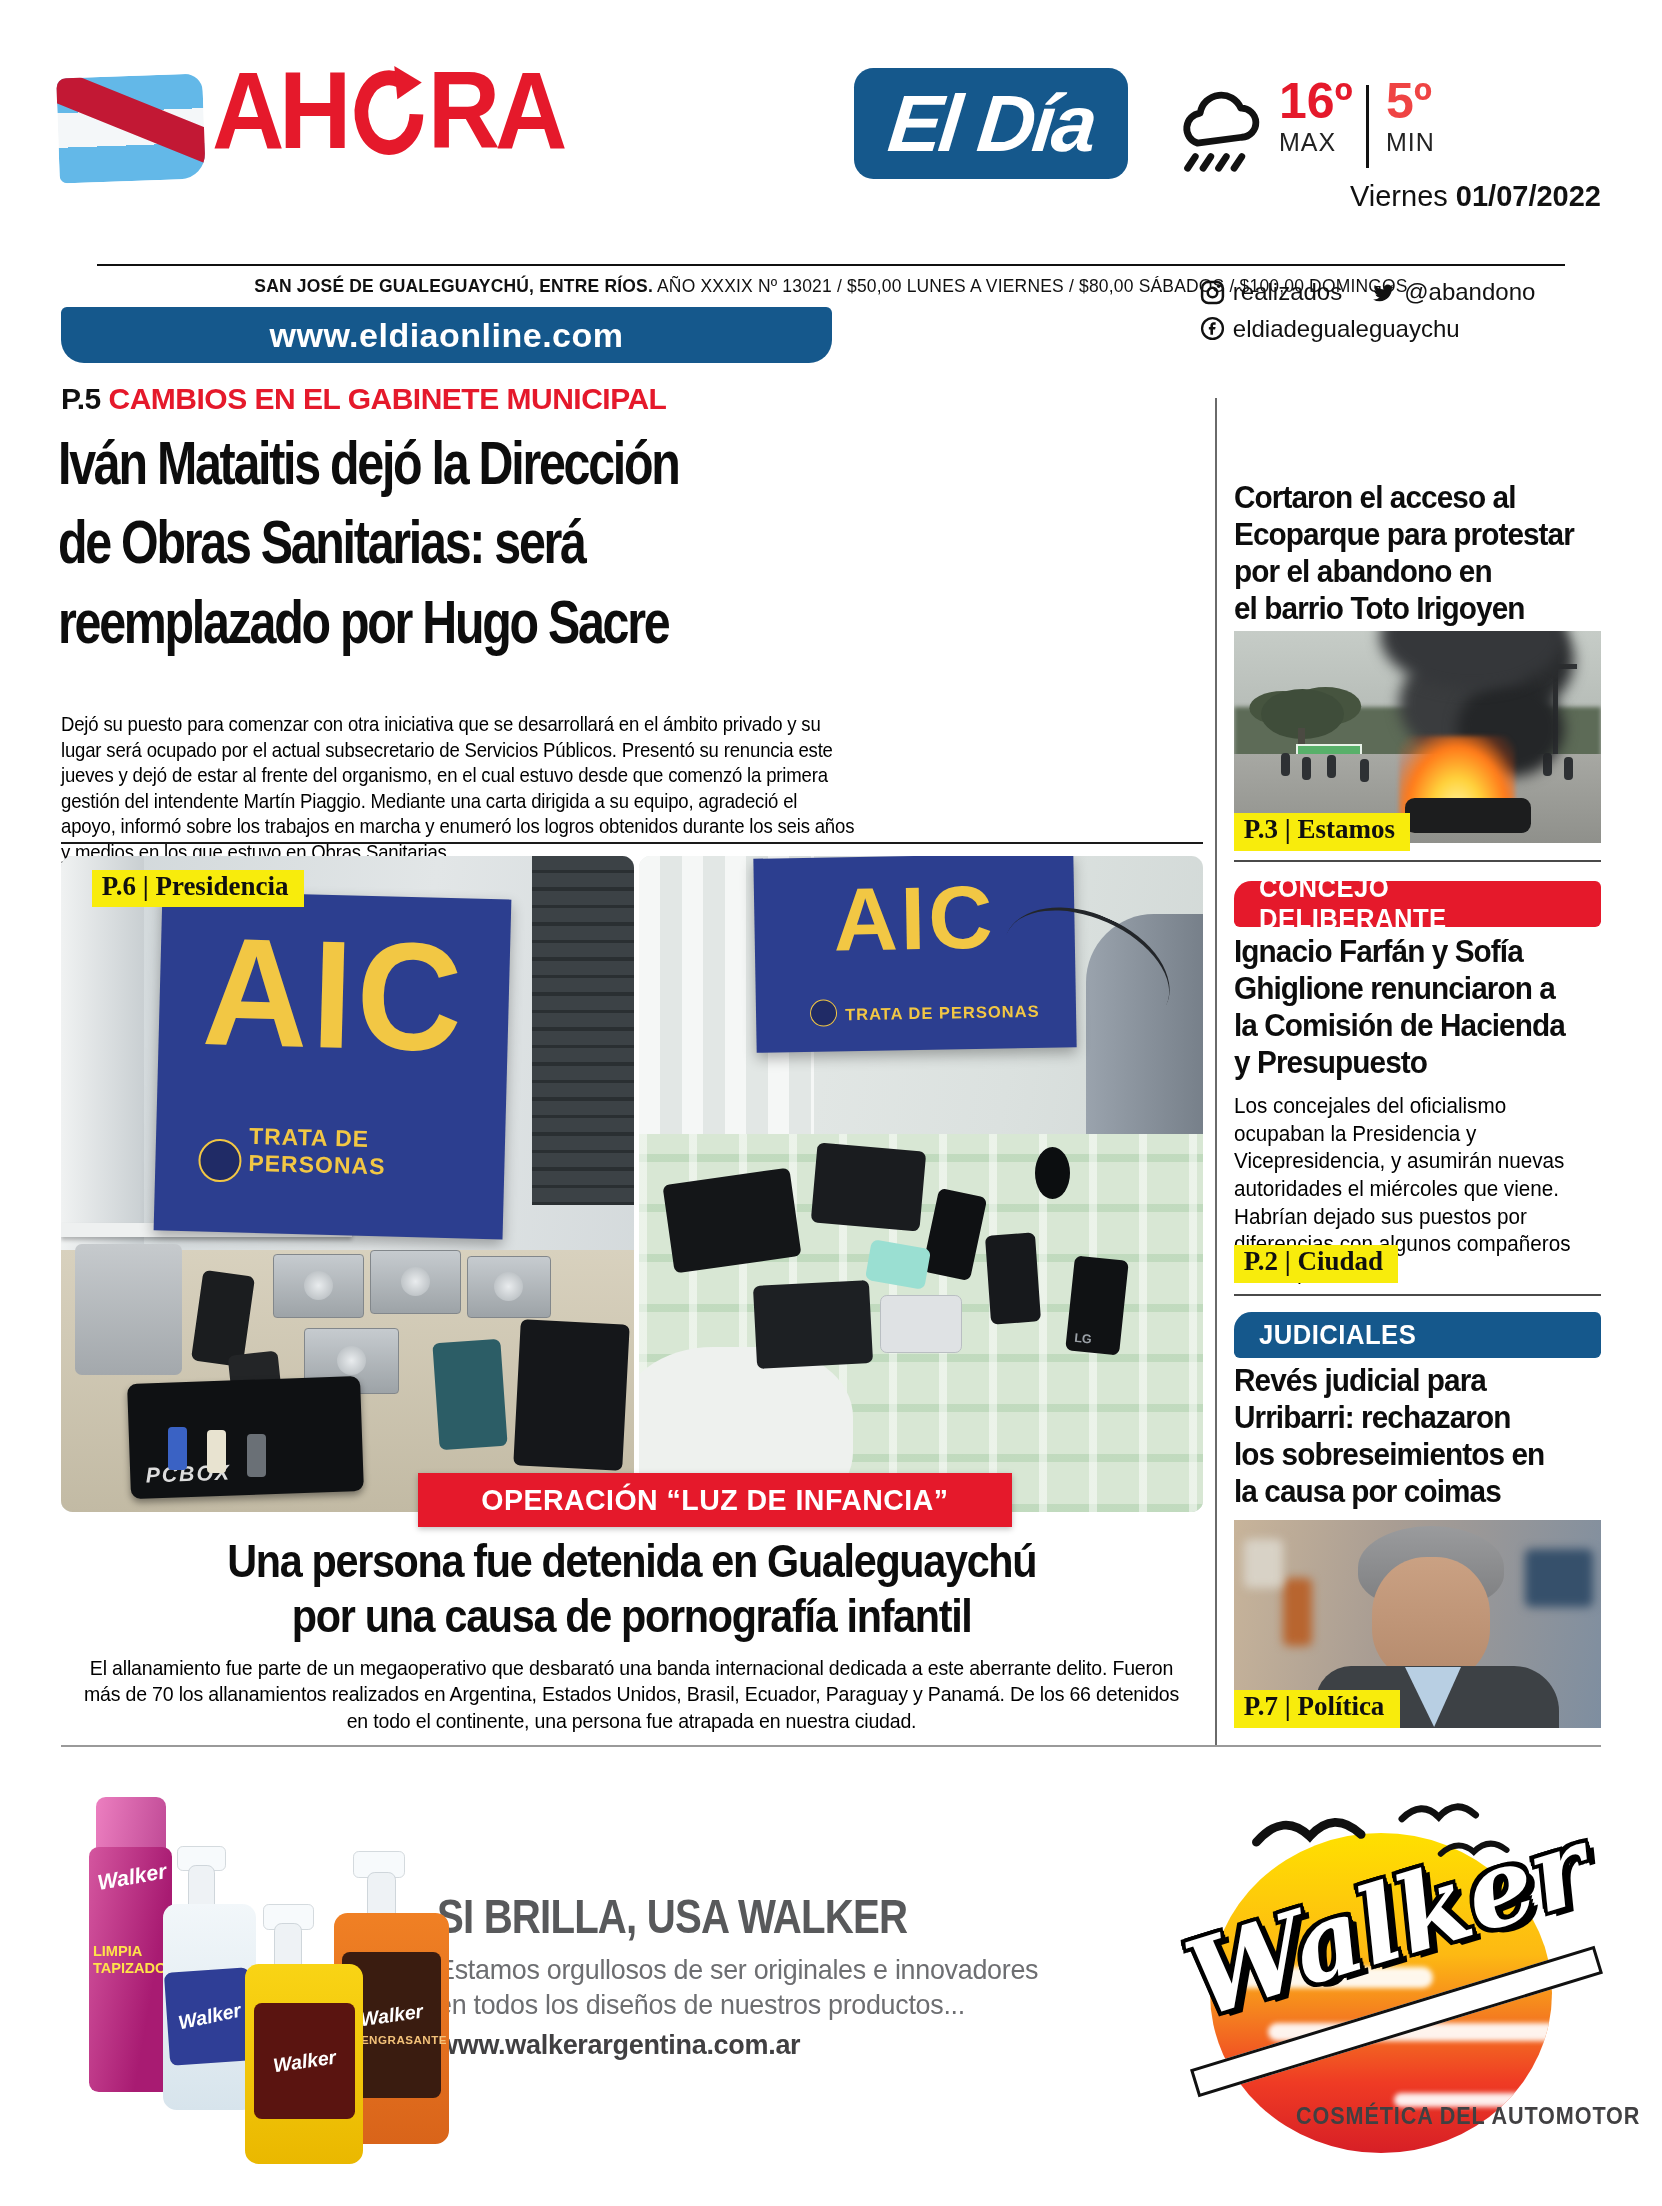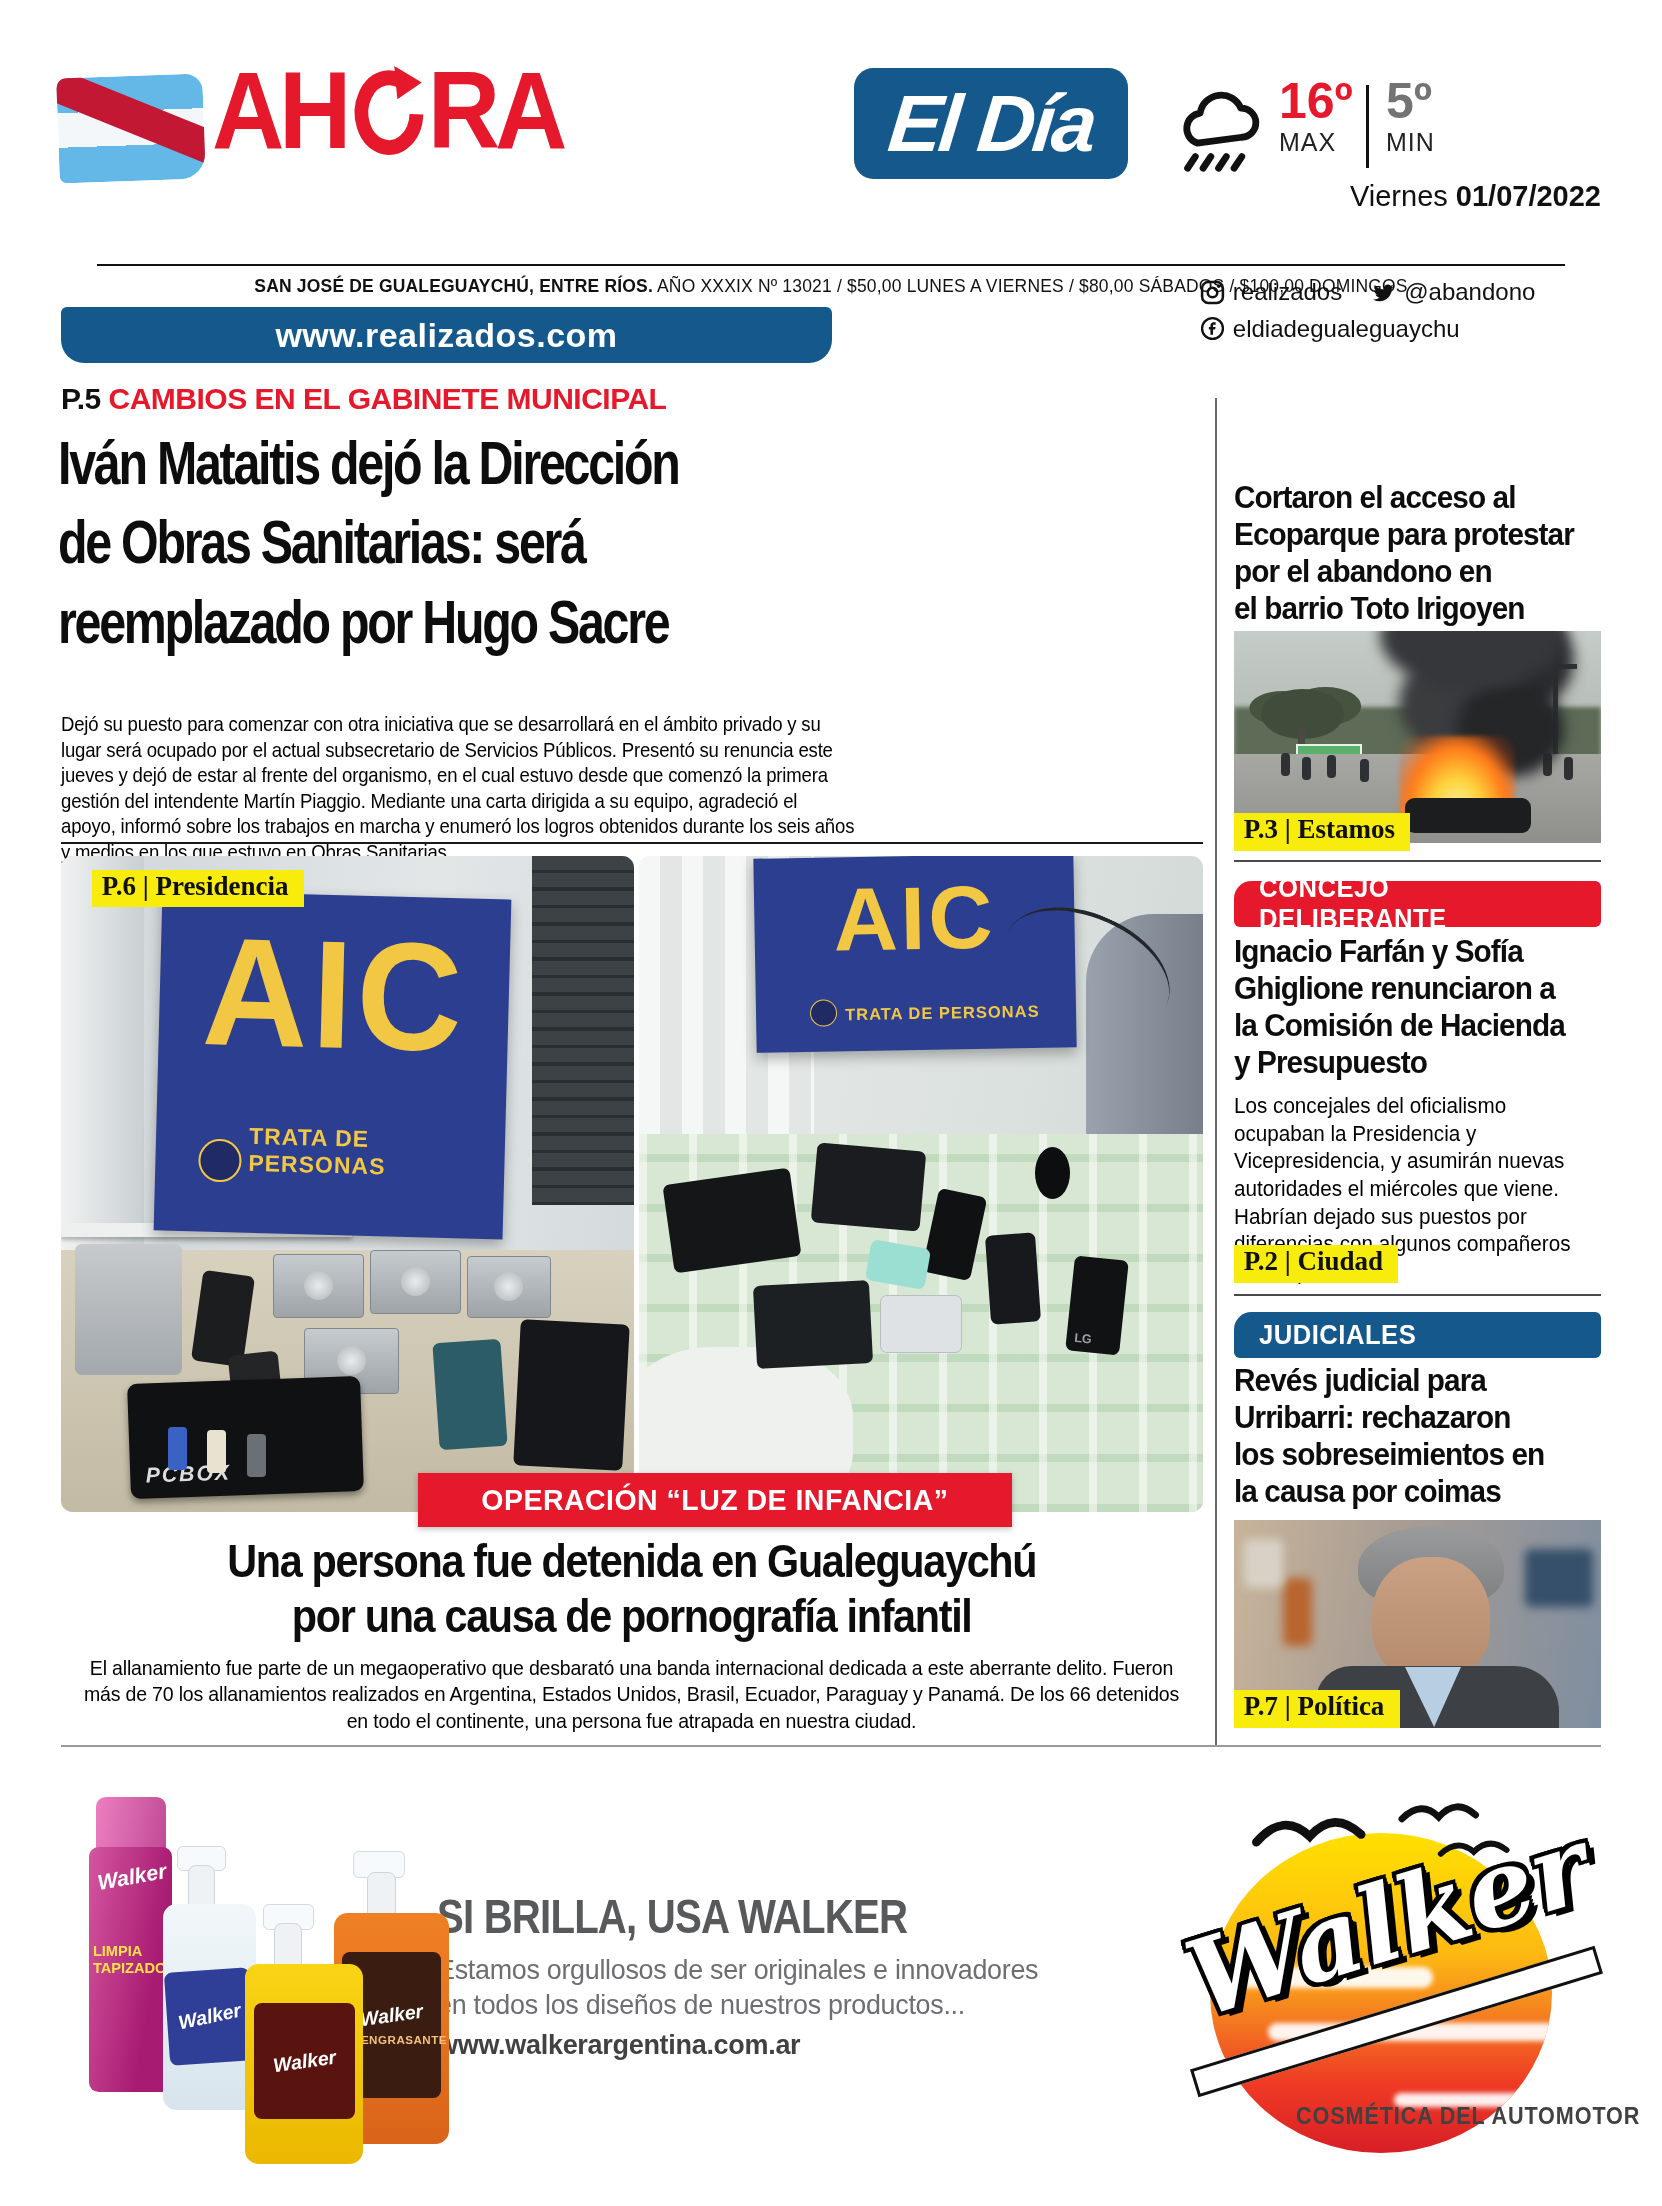--- a/index.html
+++ b/index.html
@@ -207,36 +207,36 @@
         <line x1="74" y1="76" x2="66" y2="88"></line>
     </g>
   </svg>
 
   <div class="abs" style="left:1279px;top:76px">
     <div class="wtemp" style="color:#e5192b">16º</div>
     <div class="wlab">MAX</div>
   </div>
   <div class="abs wdiv"></div>
   <div class="abs" style="left:1386px;top:76px">
-    <div class="wtemp" style="color:#737373">5º</div>
+    <div class="wtemp" style="color:#ef4444">5º</div>
     <div class="wlab">MIN</div>
   </div>
 
   <div class="abs dateline">
     <span>Viernes </span><b>01/07/2022</b>
   </div>
 
   <div class="abs rule-top"></div>
 
   <div class="abs tagline">
     <span class="in"><b>SAN JOSÉ DE GUALEGUAYCHÚ, ENTRE RÍOS.</b><span> AÑO XXXIX Nº 13021 / $50,00 LUNES A VIERNES / $80,00 SÁBADOS / $100,00 DOMINGOS</span></span>
   </div>
 
   <div class="abs bluebar">
-    <span>www.realizados.com</span>
+    <span>www.eldiaonline.com</span>
   </div>
 
   <div class="abs social">
     <div class="row">
       <svg class="sicon" viewBox="0 0 24 24">
         <rect x="2" y="2" width="20" height="20" rx="6" fill="none" stroke="#111" stroke-width="2.4"></rect>
         <circle cx="12" cy="12" r="4.6" fill="none" stroke="#111" stroke-width="2.4"></circle>
         <circle cx="18" cy="6" r="1.7" fill="#111"></circle>
       </svg>
       <span>realizados</span>

